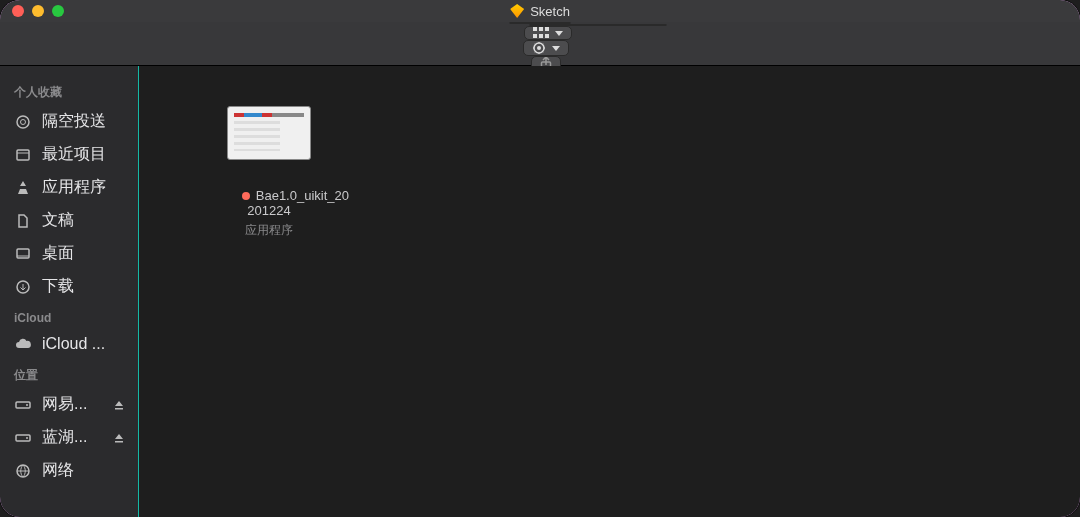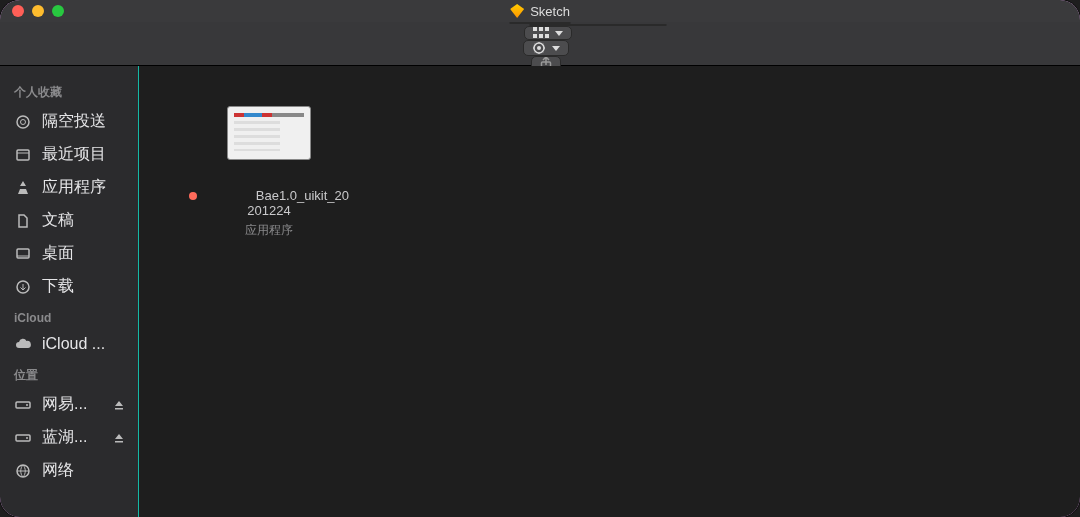--- a/index.html
+++ b/index.html
@@ -220,21 +220,21 @@
   .thumb::after {
     content:"";
     position:absolute;
     top:14px; left:6px; right:30px;
     height:30px;
     background: repeating-linear-gradient(#ddd 0 3px, transparent 3px 7px);
   }
   .fname-row {
     display:flex;
     align-items:center;
-    justify-content:space-between;
+    justify-content:flex-end;
     gap:6px;
   }
   .status-dot {
     width:8px;height:8px;border-radius:50%;
     background:#ff6b5b;
     flex-shrink:0;
   }
   .sub {
     color:#8a8a8c;
     font-size:12px;

